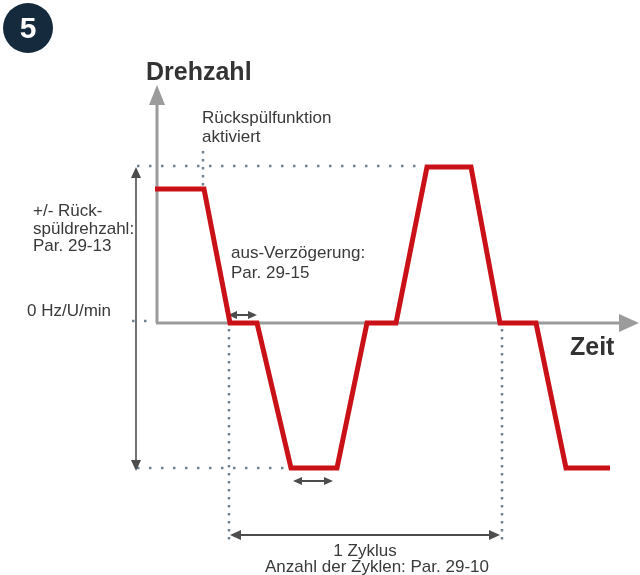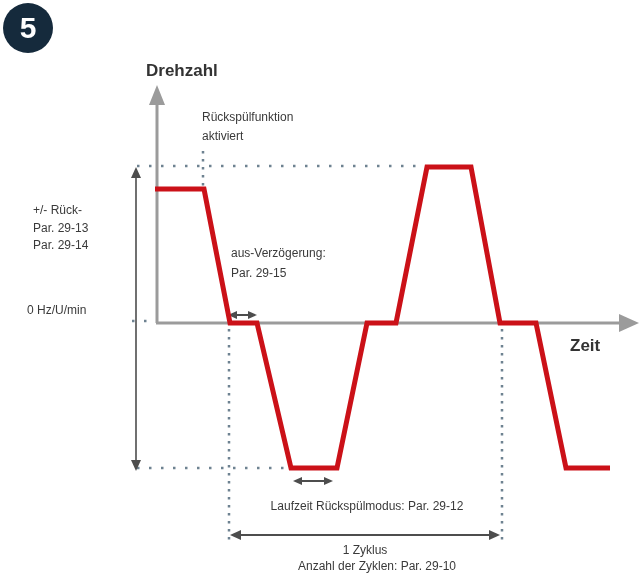--- a/index.html
+++ b/index.html
@@ -7,22 +7,22 @@
     position:relative;width:640px;height:575px;background:#fff;
     font-family:"Liberation Sans",sans-serif;overflow:hidden;
     --red:#cb1118;--axis:#9b9b9b;--dots:#6e8291;--meas:#4d4d4d;--text:#3a3a3a;--badge:#152a3c;
   }
   .badge{
     position:absolute;left:3px;top:3px;width:50px;height:50px;border-radius:50%;
     background:var(--badge);color:#fff;display:flex;align-items:center;justify-content:center;
     font-size:30px;font-weight:bold;
   }
   svg.diagram{position:absolute;left:0;top:0;}
-  .label{position:absolute;color:var(--text);font-size:12px;line-height:19px;white-space:nowrap;}
-  .axis-label{font-size:17px;font-weight:600;color:#333;line-height:26px;}
+  .label{position:absolute;color:var(--text);font-size:17px;line-height:19px;white-space:nowrap;}
+  .axis-label{font-size:25px;font-weight:600;color:#333;line-height:26px;}
   .tight{line-height:17.5px;}
   .loose{line-height:20px;}
   .centered{transform:translateX(-50%);}
   .dot-h{stroke:var(--dots);stroke-width:2.5;stroke-dasharray:2.5 9.5;fill:none;}
   .dot-v{stroke:var(--dots);stroke-width:2.5;stroke-dasharray:2.5 5.5;fill:none;}
   .axis{stroke:var(--axis);stroke-width:3;fill:none;}
   .axis-head{fill:var(--axis);stroke:none;}
   .meas{stroke:var(--meas);stroke-width:1.6;fill:none;}
   .arr{stroke:var(--meas);stroke-width:2;fill:none;}
   .head{fill:var(--meas);stroke:none;}
@@ -72,30 +72,29 @@
 
   <div class="label axis-label" style="left:570px;top:333px;">Zeit</div>
 
   <div class="label" style="left:202px;top:108px;">
     <div>Rückspülfunktion</div>
     <div>aktiviert</div>
   </div>
 
   <div class="label tight" style="left:27px;top:202px;margin-left:6px;">
     <div>+/- Rück-</div>
+    <div>spüldrehzahl:</div>
     <div>Par. 29-13</div>
-    <div>Par. 29-14</div>
   </div>
 
   <div class="label" style="left:27px;top:301px;">0 Hz/U/min</div>
 
   <div class="label loose" style="left:231px;top:243px;">
     <div>aus-Verzögerung:</div>
     <div>Par. 29-15</div>
   </div>
 
-  <div class="label centered" style="left:367px;top:497px;">Laufzeit Rückspülmodus: Par. 29-12</div>
 
   <div class="label centered" style="left:365px;top:541px;">1 Zyklus</div>
 
   <div class="label centered" style="left:365px;top:557px;margin-left:12px;">Anzahl der Zyklen: Par. 29-10</div>
 
 </div>
 
 </body></html>

